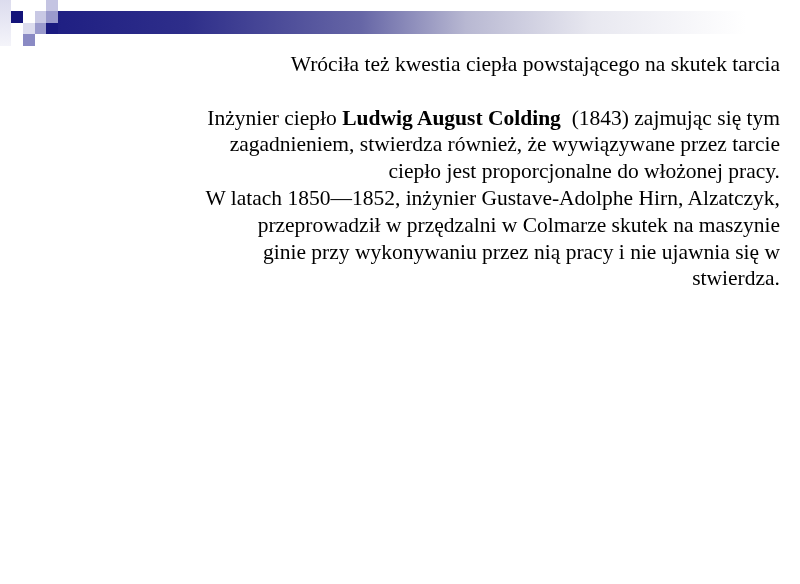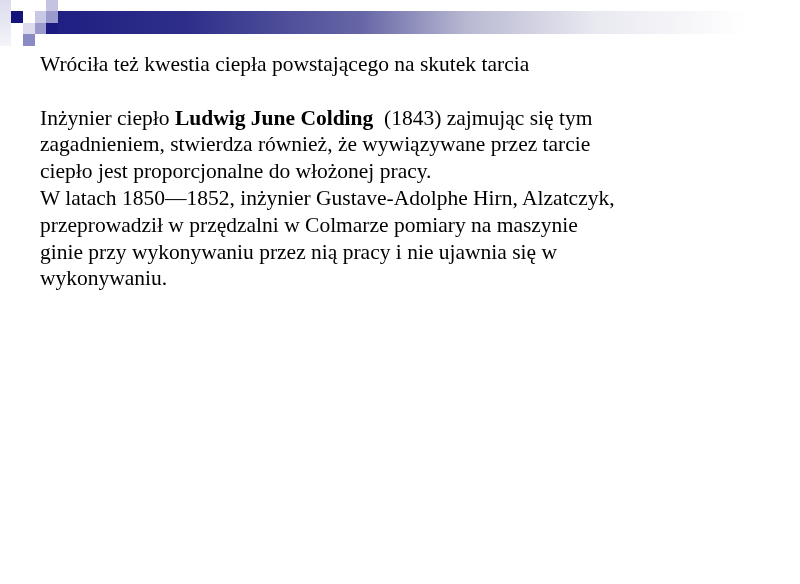--- a/index.html
+++ b/index.html
@@ -30,20 +30,21 @@
     width: 700px;
     height: 23px;
   }
   .content {
     position: absolute;
     left: 40px;
     top: 51px;
     width: 740px;
     font-size: 21.5px;
     line-height: 26.8px;
+    text-align: right;
   }
   .line {
     white-space: nowrap;
     display: block;
   }
   .spacer { height: 26.8px; }
   .bold { font-weight: bold; }
 </style>
 </head>
 <body>
@@ -58,23 +59,23 @@
   <div class="sq" style="left:23px;top:23px;width:12px;height:11px;background:#dcdcee;"></div>
   <div class="sq" style="left:35px;top:23px;width:11px;height:11px;background:#9a9acc;"></div>
   <div class="sq" style="left:46px;top:23px;width:12px;height:11px;background:#1a1a80;"></div>
   <div class="sq" style="left:23px;top:34px;width:12px;height:12px;background:#8a8ac4;"></div>
 </div>
 
 <div class="content">
   <span class="line">Wróciła też kwestia ciepła powstającego na skutek tarcia</span>
   <div class="spacer"></div>
   <div>
-    <span class="line"><span>Inżynier ciepło </span><span class="bold">Ludwig June Colding</span><span style="white-space:pre;">  (1843) zajmując się tym</span></span>
+    <span class="line"><span>Inżynier ciepło </span><span class="bold">Ludwig August Colding</span><span style="white-space:pre;">  (1843) zajmując się tym</span></span>
     <span class="line">zagadnieniem, stwierdza również, że wywiązywane przez tarcie</span>
     <span class="line">ciepło jest proporcjonalne do włożonej pracy.</span>
   </div>
   <div>
     <span class="line">W latach 1850—1852, inżynier Gustave-Adolphe Hirn, Alzatczyk,</span>
-    <span class="line">przeprowadził w przędzalni w Colmarze pomiary na maszynie</span>
+    <span class="line">przeprowadził w przędzalni w Colmarze skutek na maszynie</span>
     <span class="line">ginie przy wykonywaniu przez nią pracy i nie ujawnia się w</span>
-    <span class="line">wykonywaniu.</span>
+    <span class="line">stwierdza.</span>
   </div>
 </div>
 
 </body></html>

